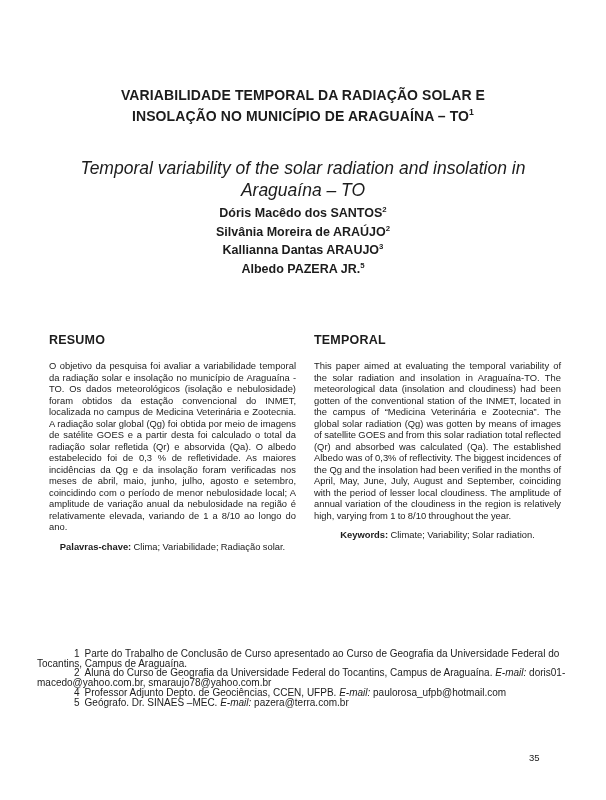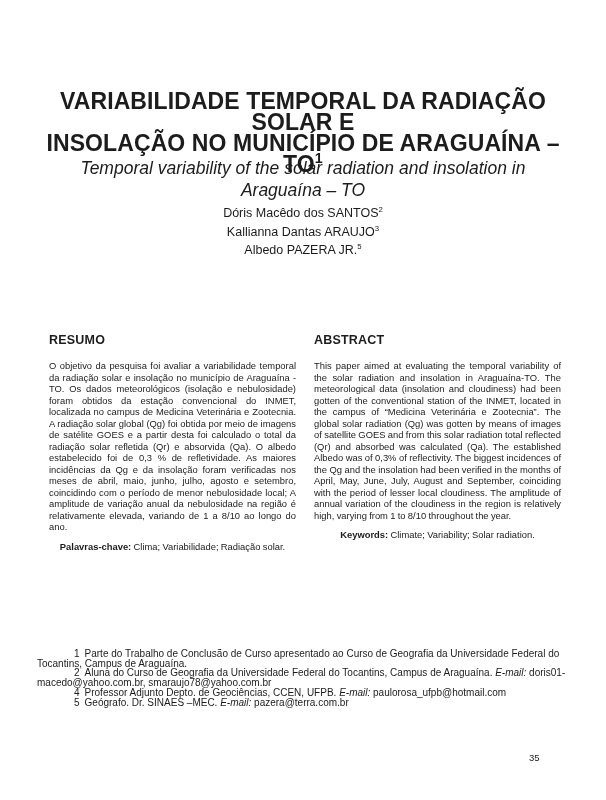--- a/index.html
+++ b/index.html
@@ -9,33 +9,33 @@
     background:#ffffff;
     color:#1c1c1c;
     font-family:"Liberation Sans", sans-serif;
     overflow:hidden;
   }
   sup { font-size:62%; line-height:0; vertical-align:super; }
 
   .title {
     position:absolute; top:76px; left:28px; right:28px;
     text-align:center;
-    font-weight:bold; font-size:23px; line-height:21px;
+    font-weight:bold; font-size:14px; line-height:21px;
     letter-spacing:0.1px;
   }
   .subtitle {
     position:absolute; top:142px; left:28px; right:28px;
     text-align:center;
     font-style:italic; font-weight:normal;
     font-size:17.5px; line-height:22px;
   }
   .authors {
     position:absolute; top:204px; left:0; right:0;
     text-align:center;
-    font-size:12.5px; line-height:18.6px;
+    font-size:12.5px; line-height:18.6px;font-weight:bold;
   }
   .columns {
     position:absolute; top:333px; left:49px; width:512px;
     display:flex; gap:18px;
   }
   .col {
     flex:1; min-width:0;
     font-size:9.4px; line-height:11.5px;
     text-align:justify;
     word-spacing:-0.3px;
@@ -70,32 +70,33 @@
     <span>INSOLAÇÃO NO MUNICÍPIO DE ARAGUAÍNA – TO</span><sup>1</sup>
   </h1>
 
   <h2 class="subtitle">
     <span>Temporal variability of the solar radiation and insolation in</span><br>
     <span>Araguaína – TO</span>
   </h2>
 
   <div class="authors">
     <div class="author"><span>Dóris Macêdo dos SANTOS</span><sup>2</sup></div>
+    <div class="author"><span>Silvânia Moreira de ARAÚJO</span><sup>2</sup></div>
     <div class="author"><span>Kallianna Dantas ARAUJO</span><sup>3</sup></div>
     <div class="author"><span>Albedo PAZERA JR.</span><sup>5</sup></div>
   </div>
 
   <main class="columns">
     <section class="col">
       <h3>RESUMO</h3>
       <p class="body">O objetivo da pesquisa foi avaliar a variabilidade temporal da radiação solar e insolação no município de Araguaína - TO. Os dados meteorológicos (isolação e nebulosidade) foram obtidos da estação convencional do INMET, localizada no campus de Medicina Veterinária e Zootecnia. A radiação solar global (Qg) foi obtida por meio de imagens de satélite GOES e a partir desta foi calculado o total da radiação solar refletida (Qr) e absorvida (Qa). O albedo estabelecido foi de 0,3 % de refletividade. As maiores incidências da Qg e da insolação foram verificadas nos meses de abril, maio, junho, julho, agosto e setembro, coincidindo com o período de menor nebulosidade local; A amplitude de variação anual da nebulosidade na região é relativamente elevada, variando de 1 a 8/10 ao longo do ano.</p>
       <p class="kw"><strong>Palavras-chave:</strong> <span>Clima; Variabilidade; Radiação solar.</span></p>
     </section>
     <section class="col">
-      <h3>ABSTRACT</h3>
+      <h3>TEMPORAL</h3>
       <p class="body">This paper aimed at evaluating the temporal variability of the solar radiation and insolation in Araguaína-TO. The meteorological data (insolation and cloudiness) had been gotten of the conventional station of the INMET, located in the campus of “Medicina Veterinária e Zootecnia”. The global solar radiation (Qg) was gotten by means of images of satellite GOES and from this solar radiation total reflected (Qr) and absorbed was calculated (Qa). The established Albedo was of 0,3% of reflectivity. The biggest incidences of the Qg and the insolation had been verified in the months of April, May, June, July, August and September, coinciding with the period of lesser local cloudiness. The amplitude of annual variation of the cloudiness in the region is relatively high, varying from 1 to 8/10 throughout the year.</p>
       <p class="kw"><strong>Keywords:</strong> <span>Climate; Variability; Solar radiation.</span></p>
     </section>
   </main>
 
   <footer class="footnotes">
     <p class="fn"><span class="fn-num">1</span><span>Parte do Trabalho de Conclusão de Curso apresentado ao Curso de Geografia da Universidade Federal do Tocantins, Campus de Araguaína.</span></p>
     <p class="fn"><span class="fn-num">2</span><span>Aluna do Curso de Geografia da Universidade Federal do Tocantins, Campus de Araguaína.</span> <em>E-mail:</em> <span>doris01-macedo@yahoo.com.br, smaraujo78@yahoo.com.br</span></p>
     <p class="fn"><span class="fn-num">4</span><span>Professor Adjunto Depto. de Geociências, CCEN, UFPB.</span> <em>E-mail:</em> <span>paulorosa_ufpb@hotmail.com</span></p>
     <p class="fn"><span class="fn-num">5</span><span>Geógrafo. Dr. SINAES –MEC.</span> <em>E-mail:</em> <span>pazera@terra.com.br</span></p>

